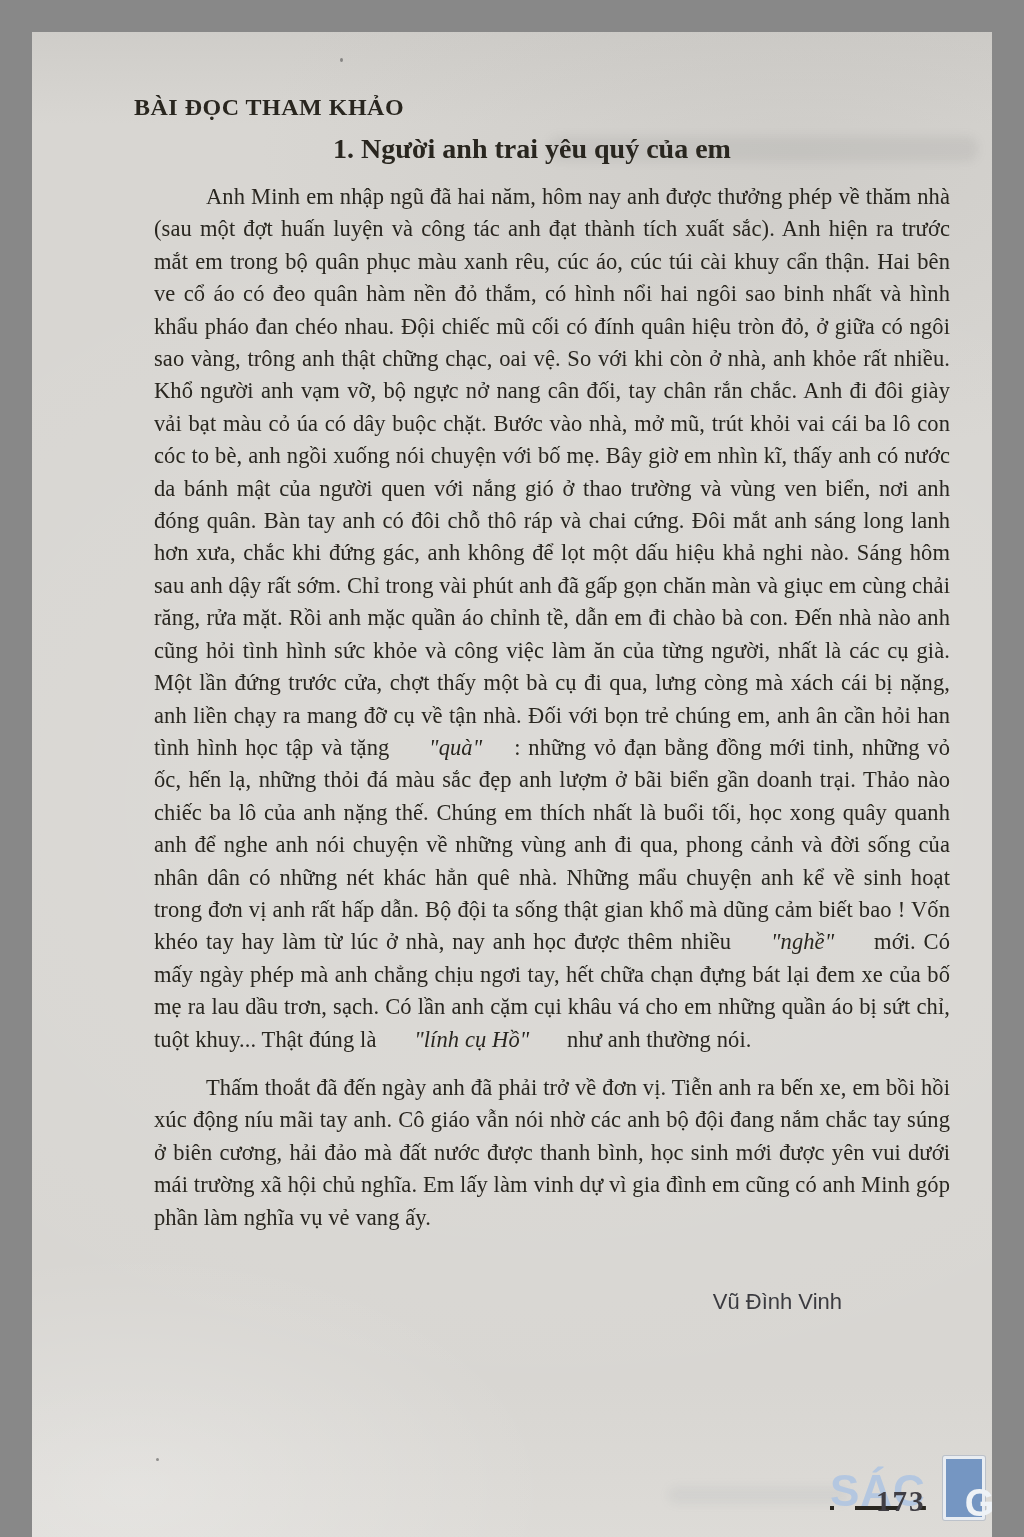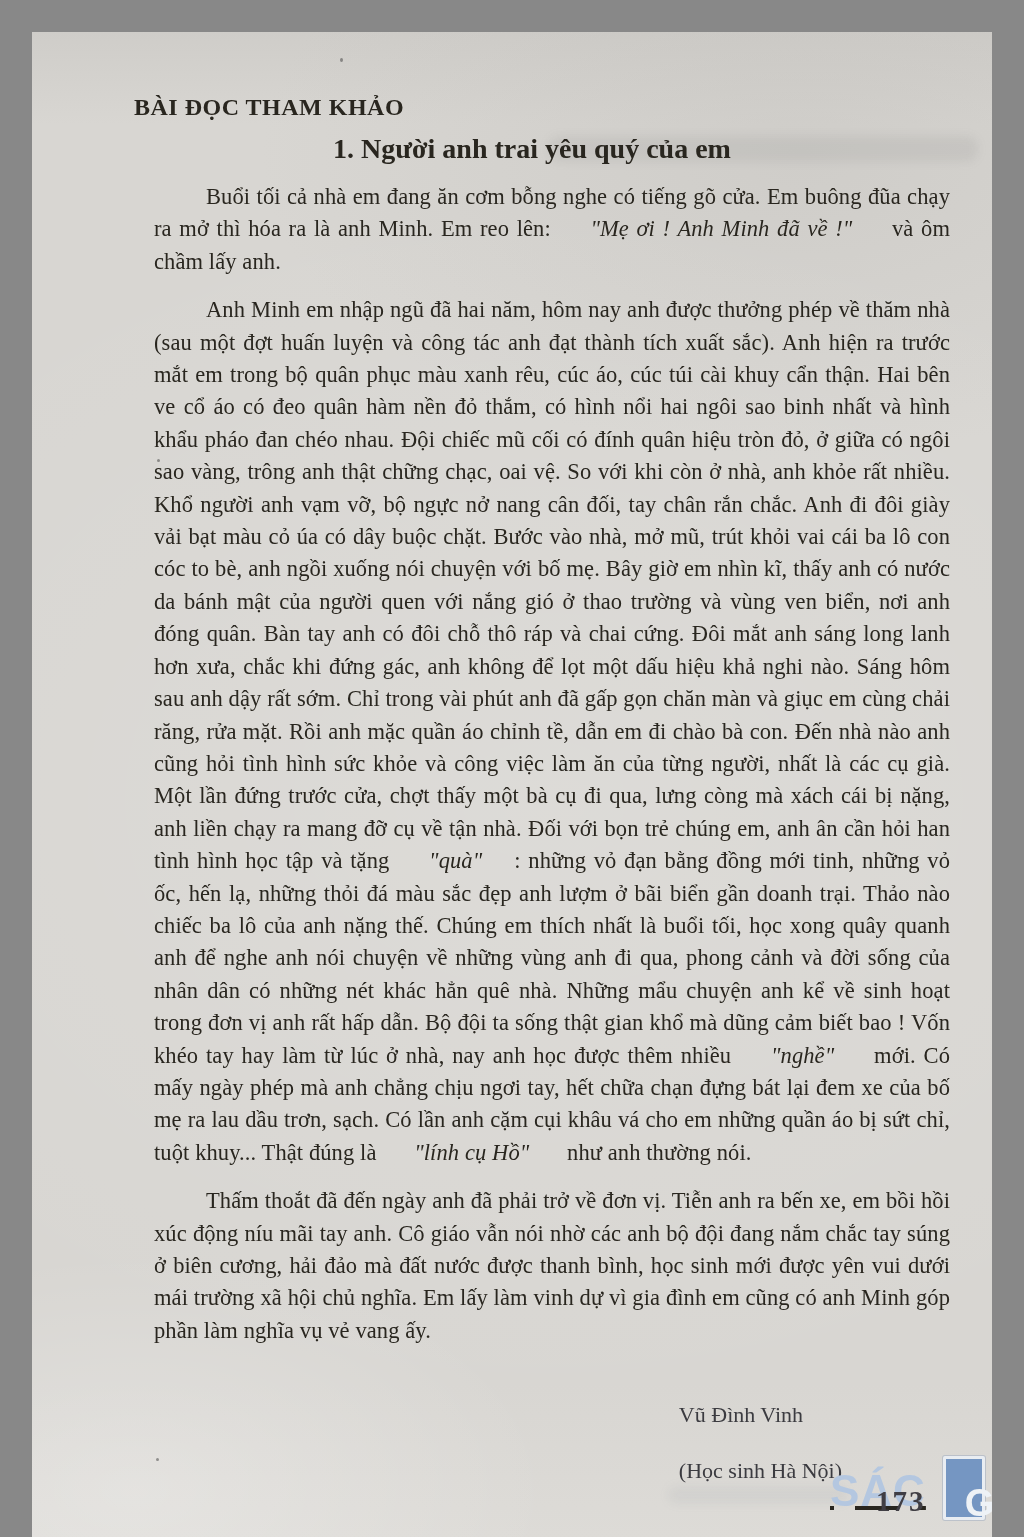--- a/index.html
+++ b/index.html
@@ -55,21 +55,22 @@
     font-size:22.5px;
     line-height:32.4px;
     text-align:justify;
     text-indent:36px;
     letter-spacing:.1px;
   }
   .body-par .it{font-style:italic;}
   .signature{
     margin:16px 124px 0 0;
     float:right;
-    font-family:Liberation Serif, serif;
+    text-align:center;
+    font-family:Liberation Sans, sans-serif;
     font-size:22px;
     line-height:40px;
     color:#3b3b40;
   }
   .footer{
     position:absolute;
     right:12px;bottom:4px;
     width:230px;height:110px;text-decoration:underline;
   }
   .wm-row{
@@ -129,28 +130,26 @@
   <div class="ghost ghost-2"></div>
   <div class="speck speck-1"></div>
   <div class="speck speck-2"></div>
   <div class="speck speck-3"></div>
 
   <div class="content">
     <h2 class="kicker">BÀI ĐỌC THAM KHẢO</h2>
     <h1 class="title">1. Người anh trai yêu quý của em</h1>
 
     <div id="paragraphs">
-        <p class="body-par"><span>Buổi tối cả nhà em đang ăn cơm bỗng nghe có tiếng gõ cửa. Em buông đũa chạy ra mở thì hóa ra là anh Minh. Em reo lên: </span><span class="it">"Mẹ ơi ! Anh Minh đã về !"</span><span> và ôm chầm lấy anh.</span></p>
         <p class="body-par"><span>Anh Minh em nhập ngũ đã hai năm, hôm nay anh được thưởng phép về thăm nhà (sau một đợt huấn luyện và công tác anh đạt thành tích xuất sắc). Anh hiện ra trước mắt em trong bộ quân phục màu xanh rêu, cúc áo, cúc túi cài khuy cẩn thận. Hai bên ve cổ áo có đeo quân hàm nền đỏ thắm, có hình nổi hai ngôi sao binh nhất và hình khẩu pháo đan chéo nhau. Đội chiếc mũ cối có đính quân hiệu tròn đỏ, ở giữa có ngôi sao vàng, trông anh thật chững chạc, oai vệ. So với khi còn ở nhà, anh khỏe rất nhiều. Khổ người anh vạm vỡ, bộ ngực nở nang cân đối, tay chân rắn chắc. Anh đi đôi giày vải bạt màu cỏ úa có dây buộc chặt. Bước vào nhà, mở mũ, trút khỏi vai cái ba lô con cóc to bè, anh ngồi xuống nói chuyện với bố mẹ. Bây giờ em nhìn kĩ, thấy anh có nước da bánh mật của người quen với nắng gió ở thao trường và vùng ven biển, nơi anh đóng quân. Bàn tay anh có đôi chỗ thô ráp và chai cứng. Đôi mắt anh sáng long lanh hơn xưa, chắc khi đứng gác, anh không để lọt một dấu hiệu khả nghi nào. Sáng hôm sau anh dậy rất sớm. Chỉ trong vài phút anh đã gấp gọn chăn màn và giục em cùng chải răng, rửa mặt. Rồi anh mặc quần áo chỉnh tề, dẫn em đi chào bà con. Đến nhà nào anh cũng hỏi tình hình sức khỏe và công việc làm ăn của từng người, nhất là các cụ già. Một lần đứng trước cửa, chợt thấy một bà cụ đi qua, lưng còng mà xách cái bị nặng, anh liền chạy ra mang đỡ cụ về tận nhà. Đối với bọn trẻ chúng em, anh ân cần hỏi han tình hình học tập và tặng </span><span class="it">"quà"</span><span>: những vỏ đạn bằng đồng mới tinh, những vỏ ốc, hến lạ, những thỏi đá màu sắc đẹp anh lượm ở bãi biển gần doanh trại. Thảo nào chiếc ba lô của anh nặng thế. Chúng em thích nhất là buổi tối, học xong quây quanh anh để nghe anh nói chuyện về những vùng anh đi qua, phong cảnh và đời sống của nhân dân có những nét khác hẳn quê nhà. Những mẩu chuyện anh kể về sinh hoạt trong đơn vị anh rất hấp dẫn. Bộ đội ta sống thật gian khổ mà dũng cảm biết bao ! Vốn khéo tay hay làm từ lúc ở nhà, nay anh học được thêm nhiều </span><span class="it">"nghề"</span><span> mới. Có mấy ngày phép mà anh chẳng chịu ngơi tay, hết chữa chạn đựng bát lại đem xe của bố mẹ ra lau dầu trơn, sạch. Có lần anh cặm cụi khâu vá cho em những quần áo bị sứt chỉ, tuột khuy... Thật đúng là </span><span class="it">"lính cụ Hồ"</span><span> như anh thường nói.</span></p>
         <p class="body-par"><span>Thấm thoắt đã đến ngày anh đã phải trở về đơn vị. Tiễn anh ra bến xe, em bồi hồi xúc động níu mãi tay anh. Cô giáo vẫn nói nhờ các anh bộ đội đang nắm chắc tay súng ở biên cương, hải đảo mà đất nước được thanh bình, học sinh mới được yên vui dưới mái trường xã hội chủ nghĩa. Em lấy làm vinh dự vì gia đình em cũng có anh Minh góp phần làm nghĩa vụ vẻ vang ấy.</span></p>
       </div>
 
     <div class="signature">
       <div>Vũ Đình Vinh</div>
-      <div>(Học sinh Hà Nội)</div>
     </div>
   </div>
 
   <div class="footer">
     <div class="wm-row">
       <span class="wm-part">SÁC</span><span class="wm-icon"><span class="wm-g">G</span></span><span class="wm-part">IẢI</span>
       <span class="page-number">173</span>
     </div>
     <div class="wm-url">www.sachgiai.com</div>
   </div>

